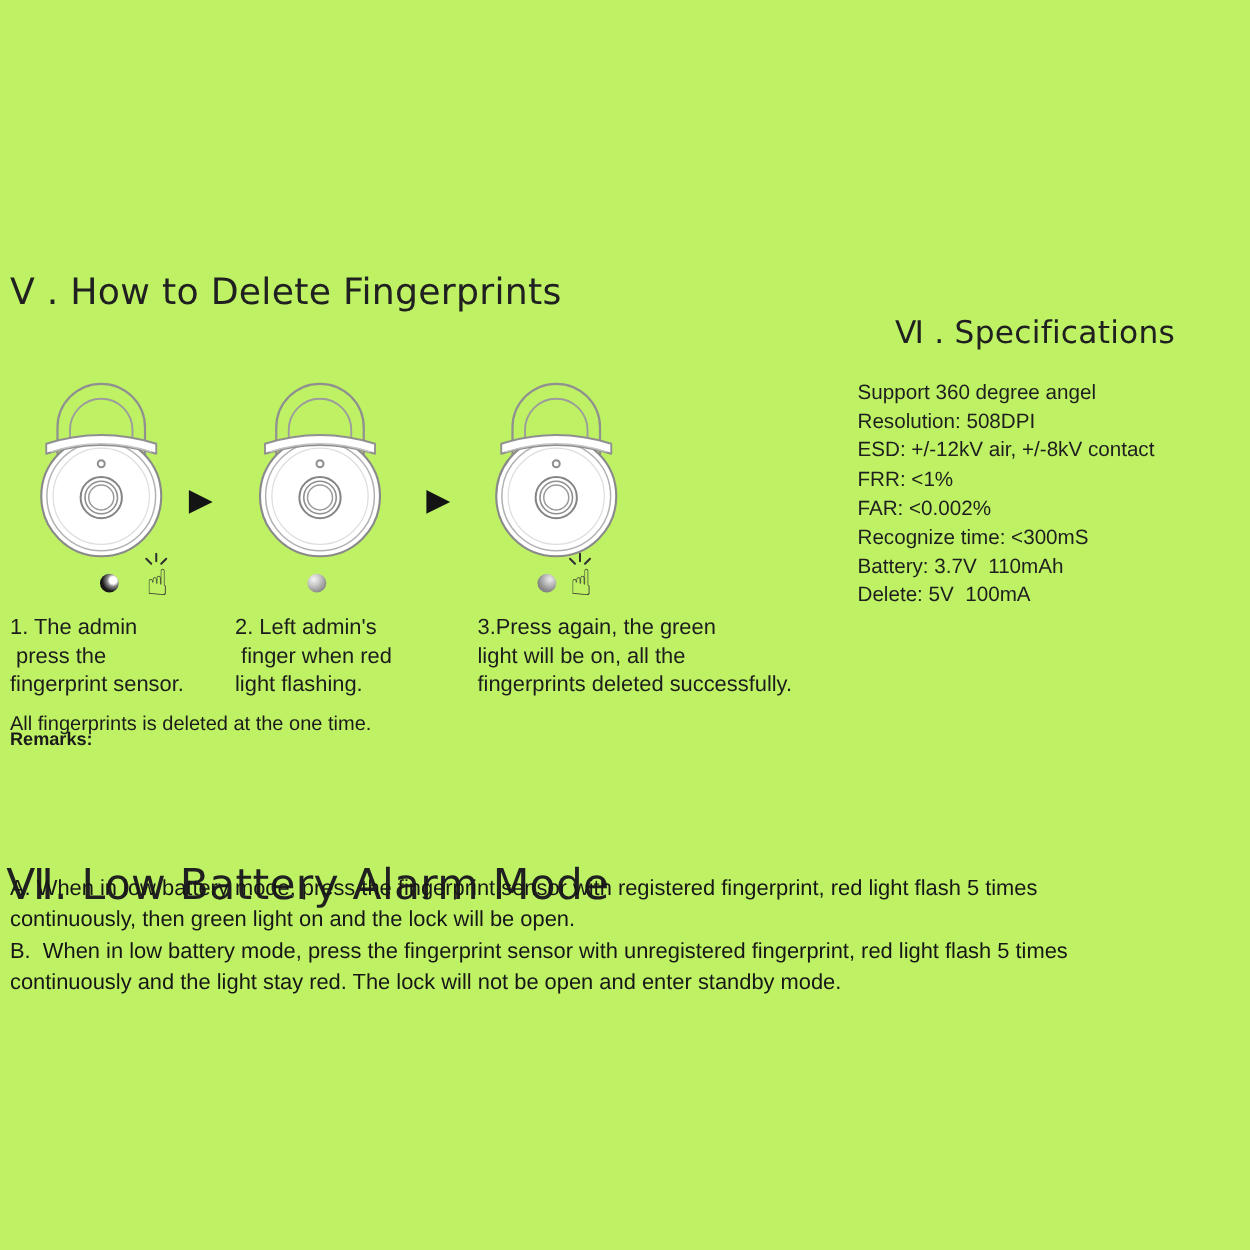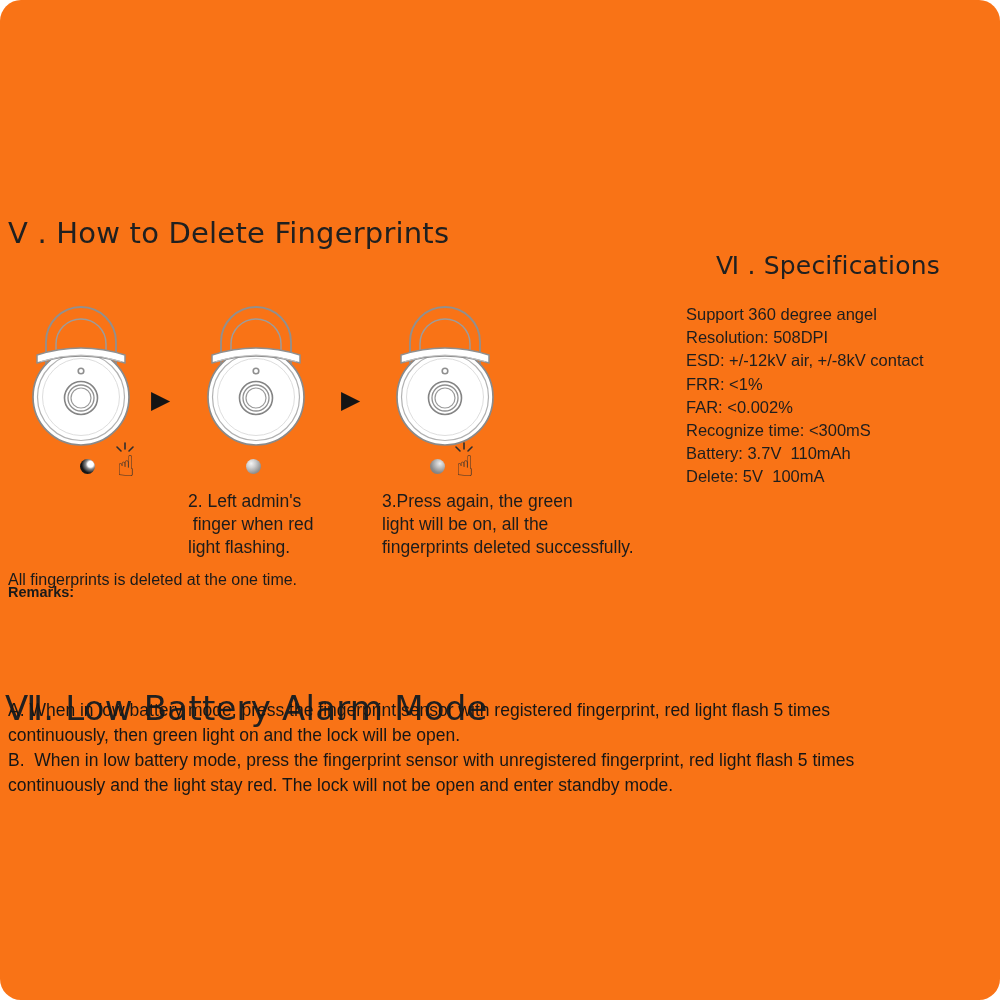--- a/index.html
+++ b/index.html
@@ -1,21 +1,20 @@
 <!DOCTYPE html>
 <html><head>
 <meta charset="utf-8">
 <style>
   html,body { margin:0; padding:0; background:#ffffff; }
   .canvas {
     position:relative; width:1000px; height:1000px;
-    background:#f97316; overflow:hidden;
+    background:#bef264; overflow:hidden;
     font-family:"Liberation Sans", sans-serif;
     color:#1d1d1d;
-    border-radius:21px;
   }
   h1,h2,h3 {
     position:absolute; margin:0; font-weight:400; color:#202020;
     font-family:"DejaVu Sans","Liberation Sans",sans-serif;
     letter-spacing:0.2px; white-space:pre;
   }
   h1 { left:8px;   top:216px; font-size:29px; }
   h2 { left:684px; top:251px; font-size:25px;margin-left:32px; }
   h3 { left:5px;   top:688px; font-size:34px; }
 
@@ -130,20 +129,23 @@
     </svg>
     <span class="tap-glyph">☝</span>
   </span>
   <span class="tap tap3">
     <svg class="sparks" width="22" height="13" viewBox="0 0 22 13">
       <path d="M3 5 L7 9 M11 1 L11 7 M19 5 L15 9" stroke="#2e2e2e" stroke-width="1.6" fill="none" stroke-linecap="round"></path>
     </svg>
     <span class="tap-glyph">☝</span>
   </span>
 
+  <div class="step step1">1. The admin
+ press the
+fingerprint sensor.</div>
   <div class="step step2">2. Left admin's
  finger when red
 light flashing.</div>
   <div class="step step3">3.Press again, the green
 light will be on, all the
 fingerprints deleted successfully.</div>
 
   <h2>Ⅵ . Specifications</h2>
   <div class="specs">
       <div class="spec-line">Support 360 degree angel</div>

